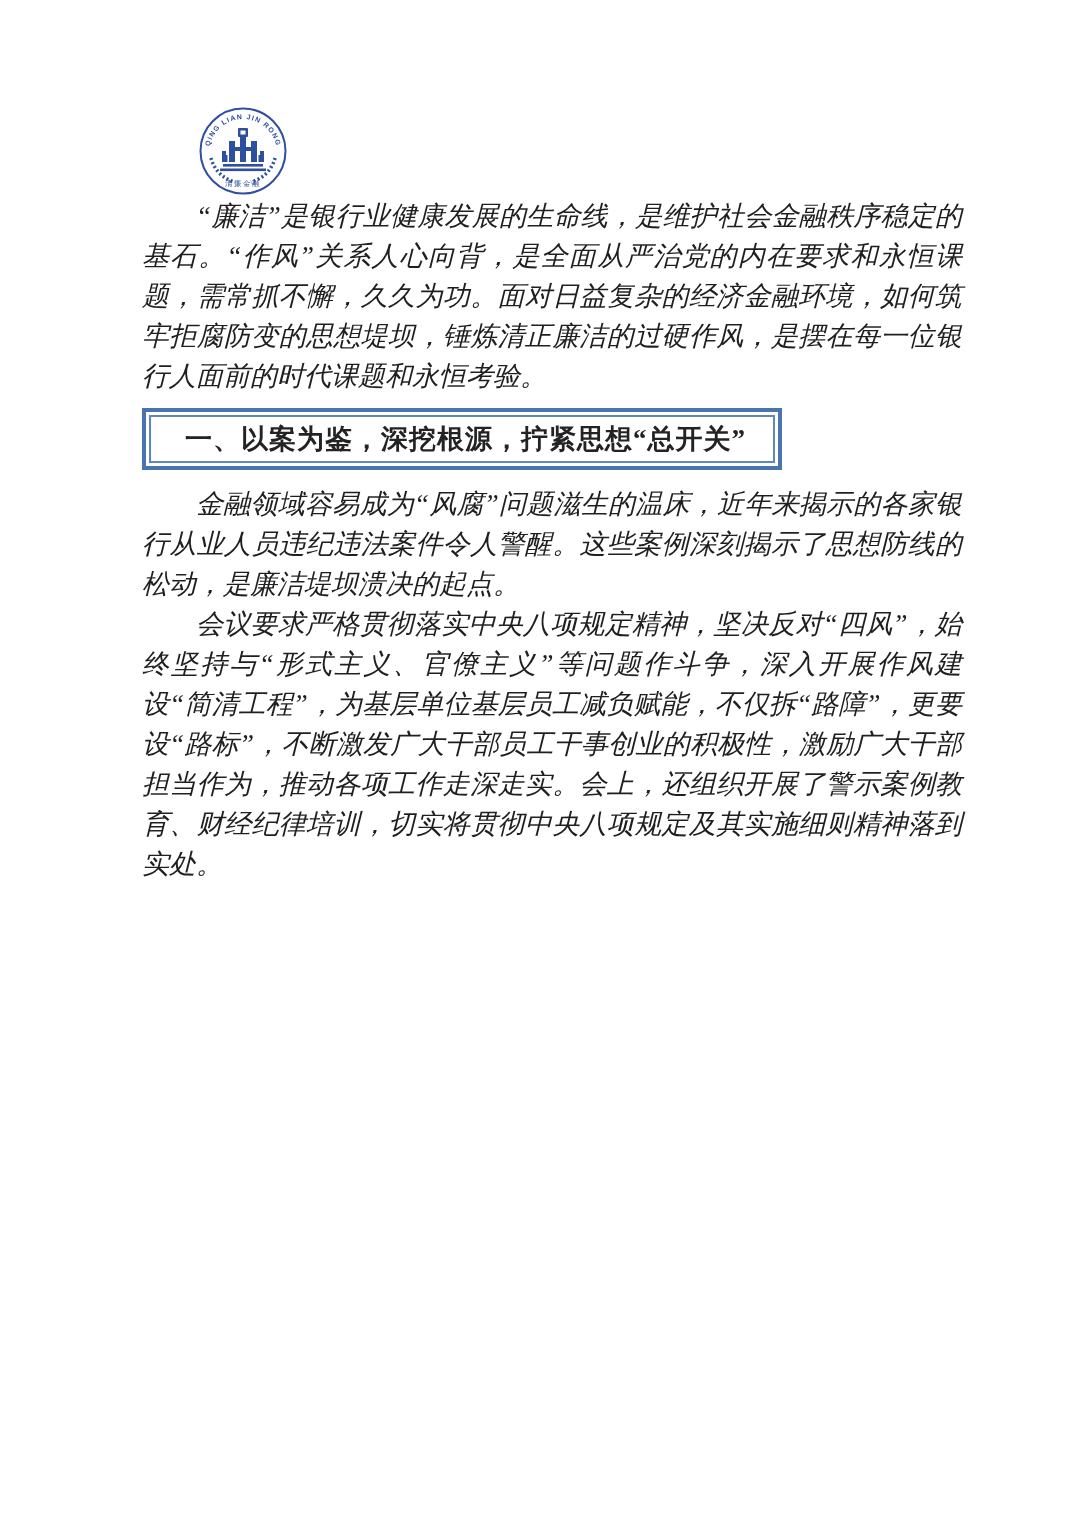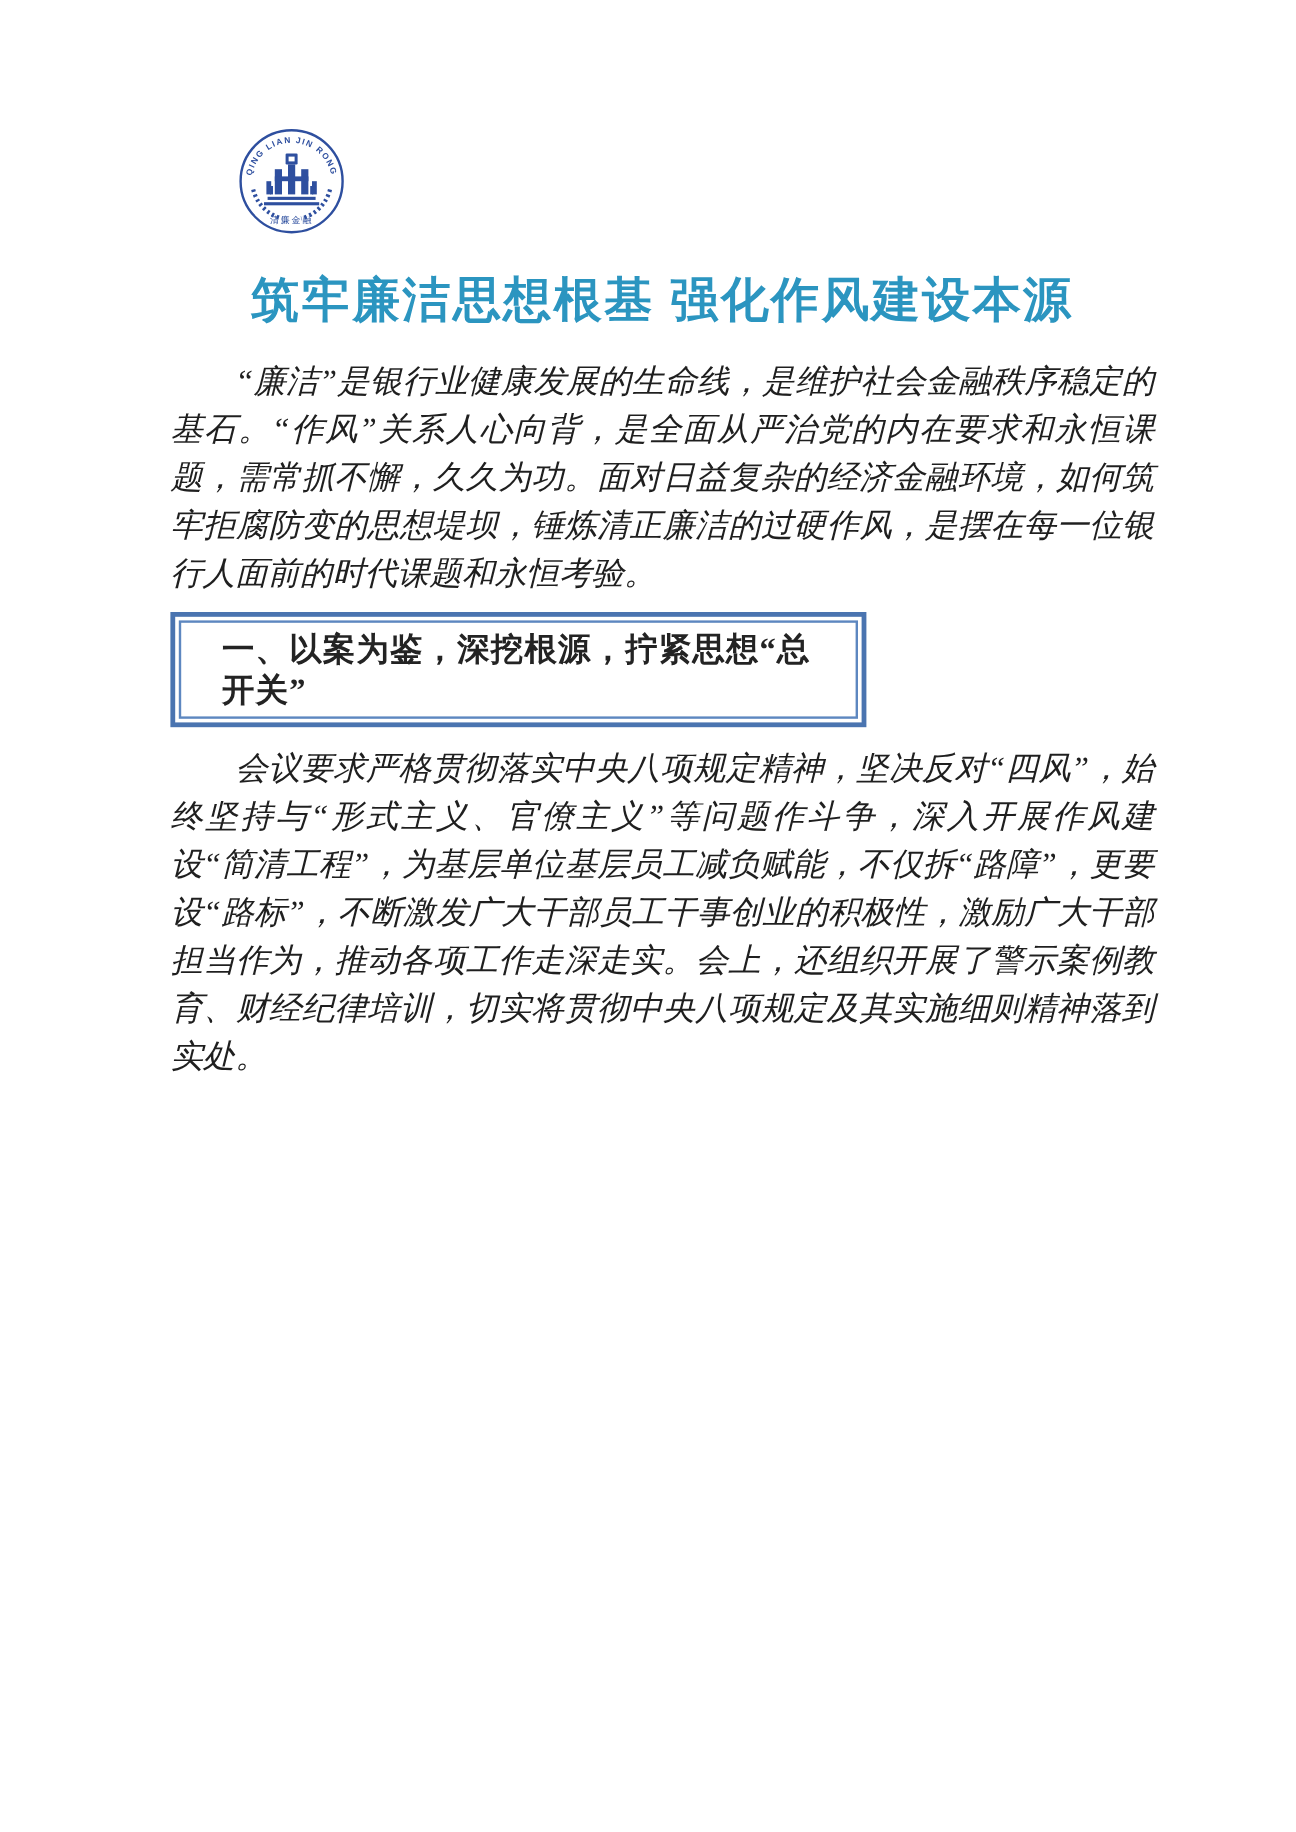--- a/index.html
+++ b/index.html
@@ -48,21 +48,21 @@
     font-size: 27px;
     line-height: 40px;
     text-align: justify;
     text-justify: inter-ideograph;
     text-indent: 2em;
     color: #1f1f1f;
     font-style: italic;
   }
   .section-box {
     box-sizing: border-box;
-    width: 580px;
+    width: 640px;
     margin: 12px 0 14px 0;
     border: 4px solid #4a74b0;
     background: #ffffff;
     padding: 3px;
   }
   .section-box-inner {
     border: 2px solid #5d87c0;
     padding: 5px 10px 5px 34px;
     font-weight: bold;
     font-size: 27px;
@@ -99,24 +99,24 @@
           <rect x="62" y="45" width="4" height="11"></rect>
           <rect x="27" y="49" width="2.5" height="7"></rect>
           <rect x="60.5" y="49" width="2.5" height="7"></rect>
           <rect x="25" y="58" width="40" height="2.6"></rect>
           <rect x="22" y="62.5" width="46" height="2.6"></rect>
         </g>
         <text x="45" y="80" font-size="7.5" letter-spacing="1.5" fill="#2e4f9f" text-anchor="middle" font-family="Liberation Serif, serif">清廉金融</text>
       </svg>
     </div>
 
-    <h1 class="title">筑牢廉洁思想根基 强化作风建设本源</h1>
 
     <p class="body">“廉洁”是银行业健康发展的生命线，是维护社会金融秩序稳定的基石。“作风”关系人心向背，是全面从严治党的内在要求和永恒课题，需常抓不懈，久久为功。面对日益复杂的经济金融环境，如何筑牢拒腐防变的思想堤坝，锤炼清正廉洁的过硬作风，是摆在每一位银行人面前的时代课题和永恒考验。</p>
 
     <div class="section-box">
       <div class="section-box-inner">一、以案为鉴，深挖根源，拧紧思想“总开关”</div>
     </div>
+    <p class="body">金融领域容易成为“风腐”问题滋生的温床，近年来揭示的各家银行从业人员违纪违法案件令人警醒。这些案例深刻揭示了思想防线的松动，是廉洁堤坝溃决的起点。</p>
 
     <p class="body">会议要求严格贯彻落实中央八项规定精神，坚决反对“四风”，始终坚持与“形式主义、官僚主义”等问题作斗争，深入开展作风建设“简清工程”，为基层单位基层员工减负赋能，不仅拆“路障”，更要设“路标”，不断激发广大干部员工干事创业的积极性，激励广大干部担当作为，推动各项工作走深走实。会上，还组织开展了警示案例教育、财经纪律培训，切实将贯彻中央八项规定及其实施细则精神落到实处。</p>
 
   </div>
 </div>
 
 </body></html>

